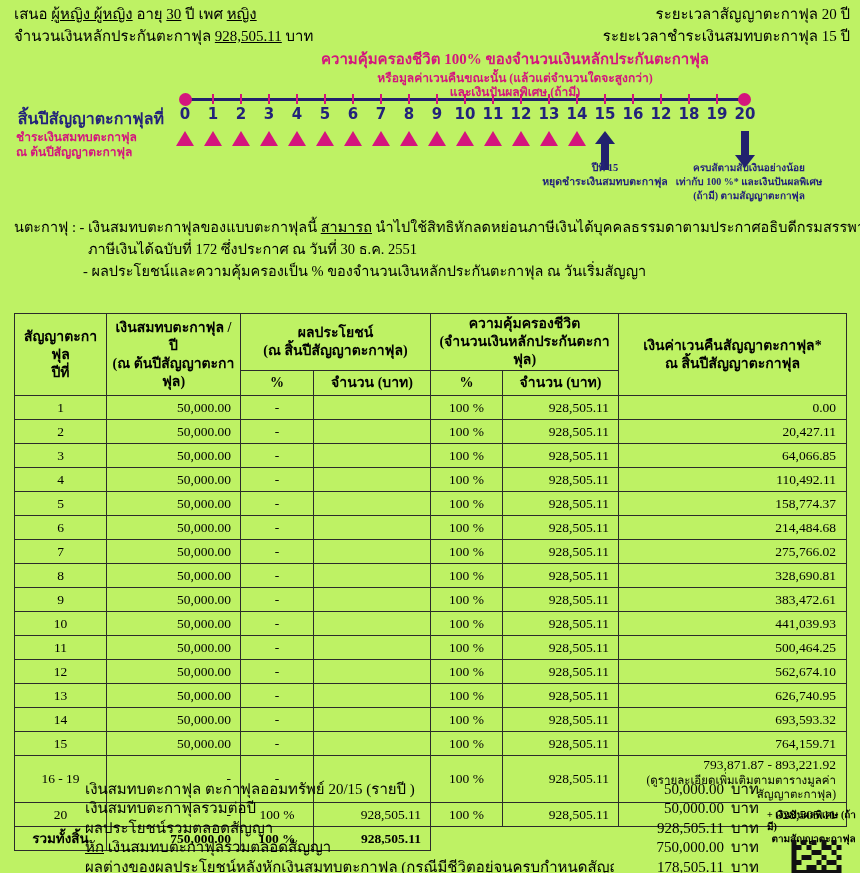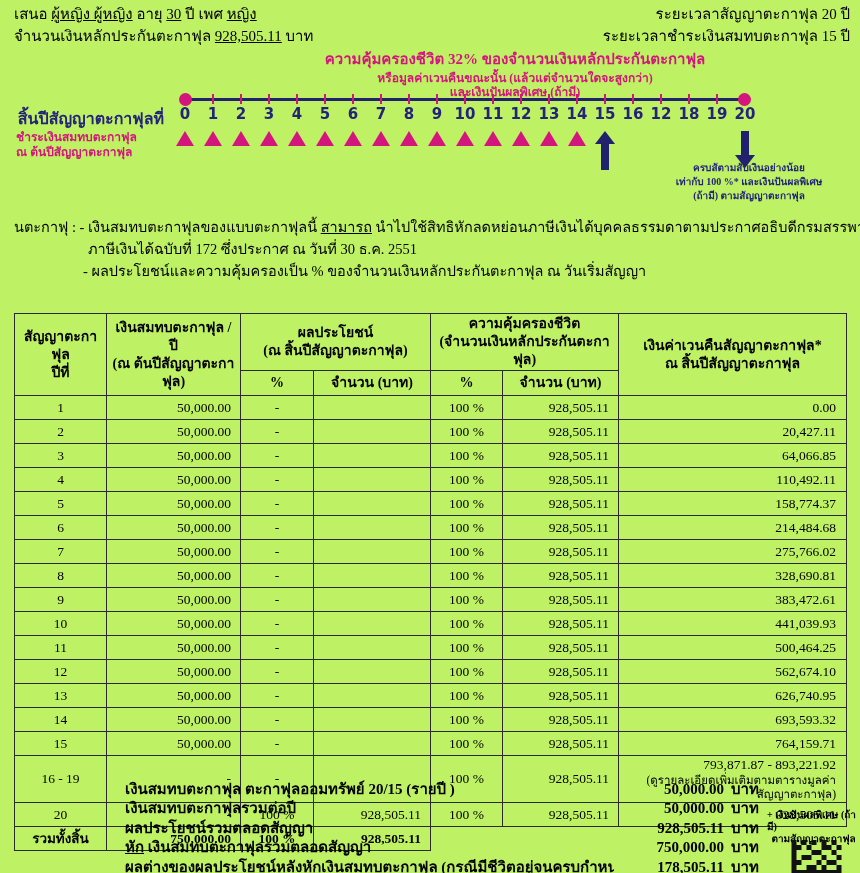--- a/index.html
+++ b/index.html
@@ -61,21 +61,21 @@
   .c-year{text-align:center;}
   .c-amt{text-align:right;padding-right:9px;}
   .c-pct{text-align:center;}
   .c-sur{text-align:right;padding-right:10px;}
   .sur-note{font-size:11.5px;line-height:14px;}
   .total-row td{font-weight:bold;}
   td.noborder{border:none;}
 
   
   .summary{position:absolute;left:85px;top:777px;width:680px;}
-  .sum-row{display:flex;align-items:baseline;height:19.4px;font-size:15px;font-weight:bold;margin-left:40px;}
+  .sum-row{display:flex;align-items:baseline;height:19.4px;font-size:15px;font-weight:normal;}
   .sum-label{flex:1;white-space:nowrap;overflow:hidden;}
   .sum-value{width:110px;text-align:right;}
   .sum-unit{width:34px;margin-left:7px;}
   .side-note{position:absolute;left:767px;top:809px;width:93px;color:#000;
              font-size:10px;font-weight:bold;line-height:12px;}
   .barcode{position:absolute;left:789px;top:840px;}
 </style>
 </head>
 <body>
 
@@ -95,21 +95,21 @@
       <span>จำนวนเงินหลักประกันตะกาฟุล</span>
       <span class="u">928,505.11</span>
       <span>บาท</span>
     </div>
   </div>
   <div class="hdr-right">
     <div>ระยะเวลาสัญญาตะกาฟุล 20 ปี</div>
     <div>ระยะเวลาชำระเงินสมทบตะกาฟุล 15 ปี</div>
   </div>
 
-  <div class="dg-title">ความคุ้มครองชีวิต 32% ของจำนวนเงินหลักประกันตะกาฟุล</div>
+  <div class="dg-title">ความคุ้มครองชีวิต 100% ของจำนวนเงินหลักประกันตะกาฟุล</div>
   <div class="dg-sub dg-sub2">และเงินปันผลพิเศษ (ถ้ามี)</div>
   <div class="dg-sub dg-sub1">หรือมูลค่าเวนคืนขณะนั้น (แล้วแต่จำนวนใดจะสูงกว่า)</div>
 
   <div class="timeline">
     <div class="tl-line"></div>
     <div class="tl-dot left"></div>
     <div class="tl-dot right"></div>
     <div class="tl-cells" id="tl-cells">
         <div class="tl-cell">
           <div class="tl-tick"></div>
@@ -256,20 +256,24 @@
             </div>
           </div>
         </div>
       </div>
   </div>
 
   <div class="lbl-axis">สิ้นปีสัญญาตะกาฟุลที่</div>
   <div class="lbl-pay">
     <div>ชำระเงินสมทบตะกาฟุล</div>
     <div>ณ ต้นปีสัญญาตะกาฟุล</div>
+  </div>
+  <div class="lbl-y15">
+    <div>ปีที่ 15</div>
+    <div>หยุดชำระเงินสมทบตะกาฟุล</div>
   </div>
   <div class="lbl-y20">
     <div>ครบสัตามสับเงินอย่างน้อย</div>
     <div>เท่ากับ 100 %* และเงินปันผลพิเศษ</div>
     <div>(ถ้ามี) ตามสัญญาตะกาฟุล</div>
   </div>
 
   <div class="note">
     <div>
       <span>นตะกาฟุ :</span>

